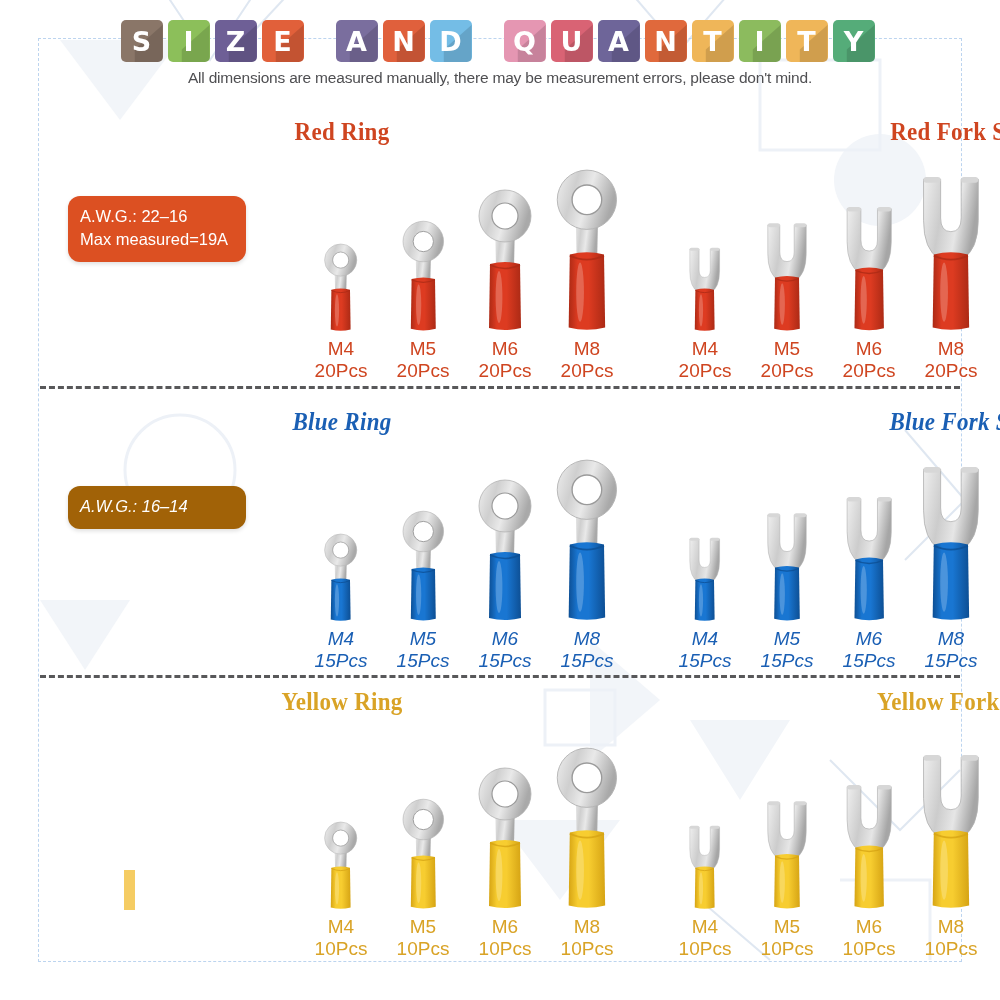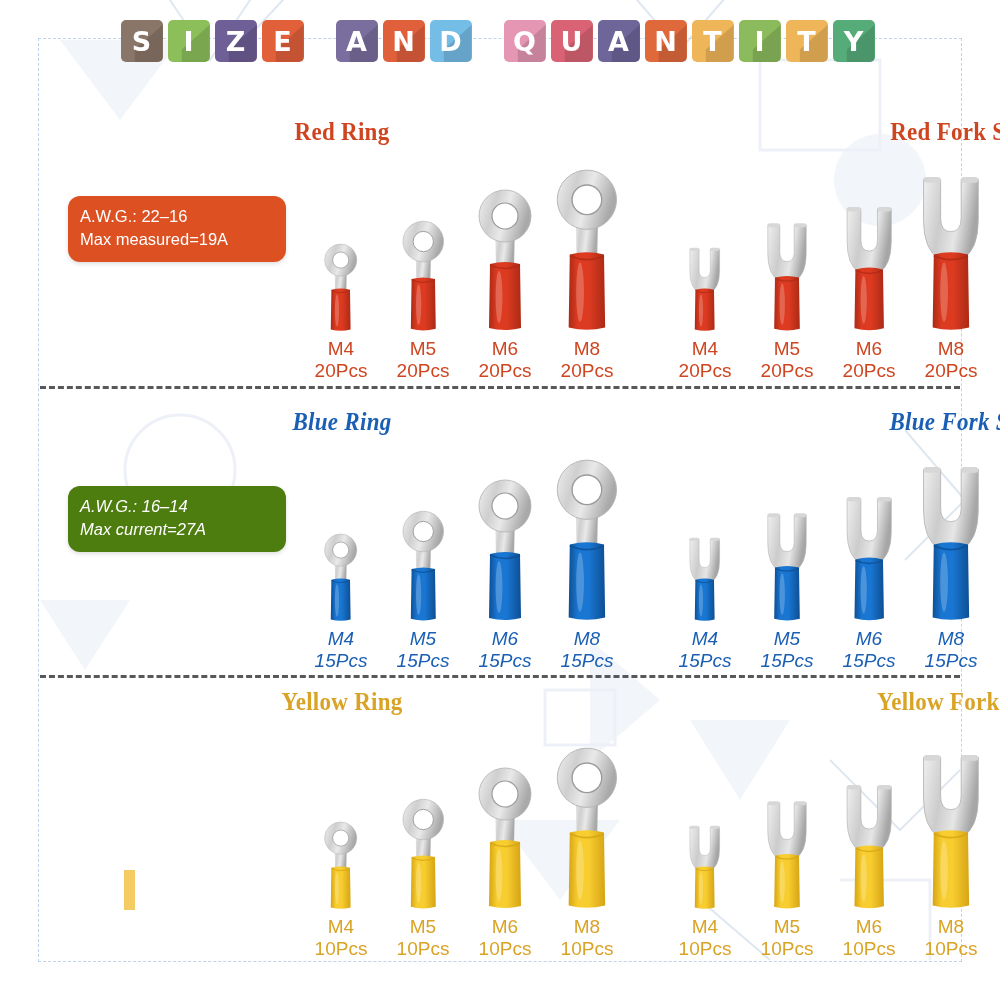--- a/index.html
+++ b/index.html
@@ -92,21 +92,21 @@
     transform:scaleX(0.92);
     transform-origin:center;
   }
   .heading.left{left:0;width:620px;text-align:center;}
   .heading.right{left:540px;width:800px;text-align:center;}
 
   
   .badge{
     position:absolute;
     left:36px;
-    width:218px;
+    width:178px;
     border-radius:12px;
     padding:9px 12px 11px 12px;
     box-sizing:border-box;
     color:#ffffff;
     font-size:16.5px;
     line-height:23px;
     font-family:"Liberation Sans", sans-serif;
     box-shadow:0 2px 4px rgba(0,0,0,0.13);
   }
   .badge div{white-space:nowrap;}
@@ -236,20 +236,21 @@
             <div class="tile" style="background: rgb(239, 182, 89);">
               <div class="shadow"></div>
               <div class="glyph">T</div>
             </div>
             <div class="tile" style="background: rgb(85, 172, 121);">
               <div class="shadow"></div>
               <div class="glyph">Y</div>
             </div>
           </div>
         </div>
+      <div class="subtitle">All dimensions are measured manually, there may be measurement errors, please don't mind.</div>
     </div>
 
     <div class="row row-red">
         <div class="headings">
           <div class="heading left" style="color: rgb(207, 69, 32);">Red Ring</div>
           <div class="heading right" style="color: rgb(207, 69, 32);">Red Fork Spade</div>
         </div>
         <div class="badge" style="background: rgb(220, 80, 34); top: 78px;">
           <div>A.W.G.: 22–16</div>
           <div>Max measured=19A</div>
@@ -569,23 +570,22 @@
               <div>20Pcs</div>
             </div>
           </div>
         </div>
       </div>
     <div class="row row-blue">
         <div class="headings">
           <div class="heading left" style="color: rgb(26, 95, 180);">Blue Ring</div>
           <div class="heading right" style="color: rgb(26, 95, 180);">Blue Fork Spade</div>
         </div>
-        <div class="badge" style="background: #4d7c0f; top: 78px;">
+        <div class="badge" style="background: #a16207; top: 78px;">
           <div>A.W.G.: 16–14</div>
-          <div>Max current=27A</div>
         </div>
         <div class="group" style="left: 268px; top: 44px;">
           <div class="item" style="width: 82px;">
             <div class="art" style="height: 170px;">
   <svg width="43.4" height="93" viewBox="0 0 70 150" xmlns="http://www.w3.org/2000/svg">
     <defs>
       <linearGradient id="mtblue-ring-0" x1="0" y1="0" x2="1" y2="0.3">
         <stop offset="0%" stop-color="#f0f0f0"></stop>
         <stop offset="35%" stop-color="#cfcfcf"></stop>
         <stop offset="60%" stop-color="#e9e9e9"></stop>

